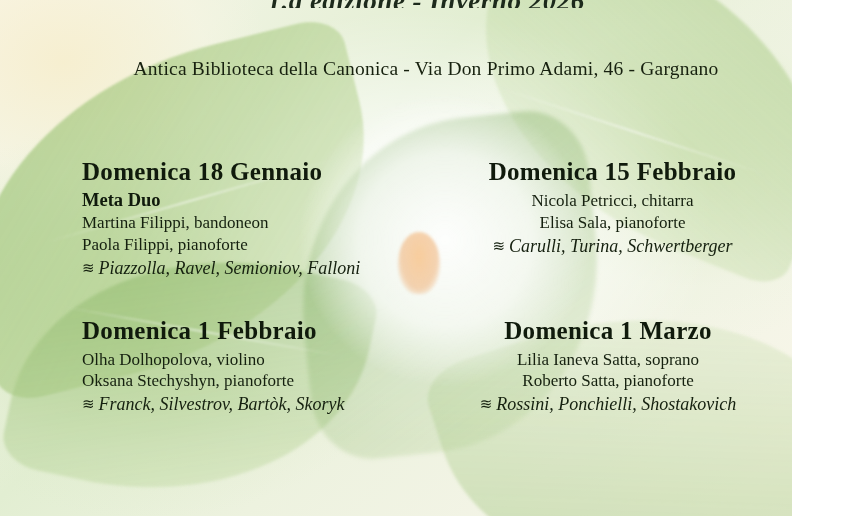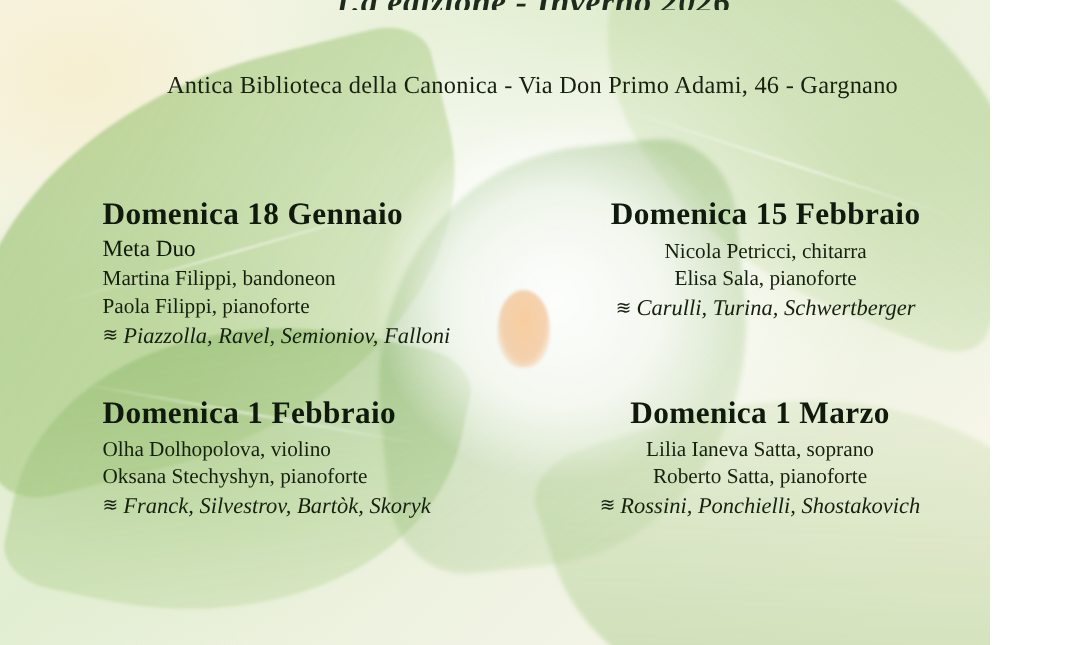--- a/index.html
+++ b/index.html
@@ -147,21 +147,21 @@
   .concert-date {
     font-family: "Liberation Serif", serif;
     font-weight: bold;
     font-size: 25px;
     color: #101a0c;
     letter-spacing: 0.3px;
     margin-bottom: 4px;
   }
   .ensemble {
     font-family: "Liberation Serif", serif;
-    font-weight: normal;
+    font-weight: bold;
     font-size: 18.5px;
     color: #101a0c;
     margin-bottom: 1px;
   }
   .performer {
     font-family: Liberation Serif, serif;
     font-size: 17px;
     color: #15200f;
     line-height: 1.28;
   }

